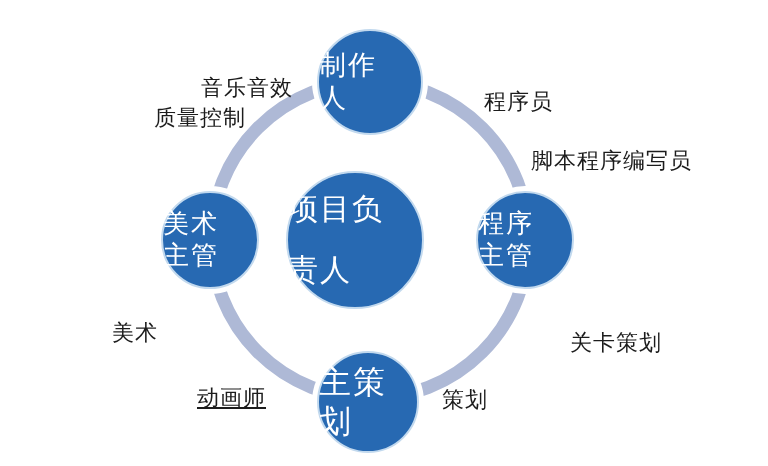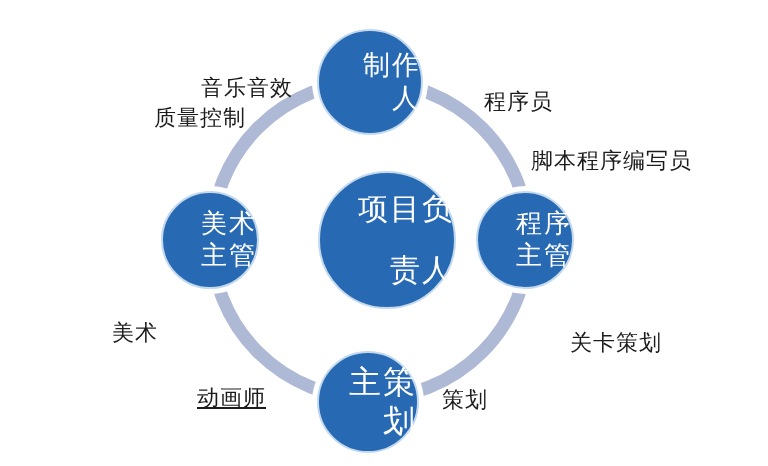--- a/index.html
+++ b/index.html
@@ -30,30 +30,30 @@
   .node {
     position: absolute;
     box-sizing: border-box;
     border-radius: 50%;
     background: var(--fill, #2769b2);
     border: 2px solid var(--rim, #c2d9ee);
     box-shadow: 0 0 0 5px #ffffff; 
     color: #ffffff;
     display: flex;
     flex-direction: column;
-    align-items: flex-end;
+    align-items: flex-start;
     justify-content: center;
     text-align: center;
   }
   .node span {
     display: block;
     line-height: 1.22;
     letter-spacing: 2px;
   }
-  .node-center { left: 318px; top: 171px; width: 138px; height: 138px; font-size: 30px; gap: 24px; }
+  .node-center { left: 286px; top: 171px; width: 138px; height: 138px; font-size: 30px; gap: 24px; }
   .node-top    { left: 317px; top: 29px;  width: 106px; height: 106px; font-size: 27px; }
   .node-right  { left: 476px; top: 191px; width: 98px;  height: 98px;  font-size: 26px; }
   .node-bottom { left: 317px; top: 351px; width: 102px; height: 102px; font-size: 32px; }
   .node-left   { left: 161px; top: 191px; width: 98px;  height: 98px;  font-size: 26px; }
   
   .lbl {
     position: absolute;
     font-size: 22px;
     color: var(--lbl, #1c1c1c);
     white-space: nowrap;

